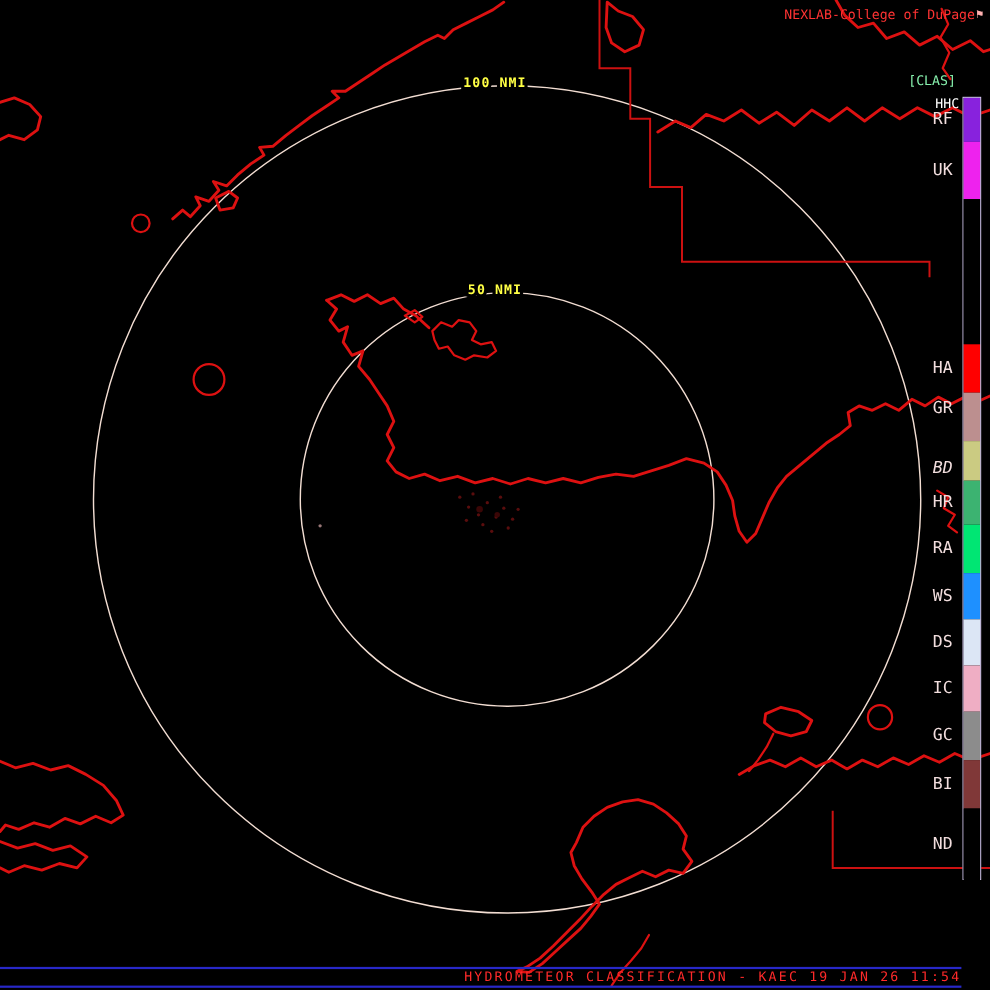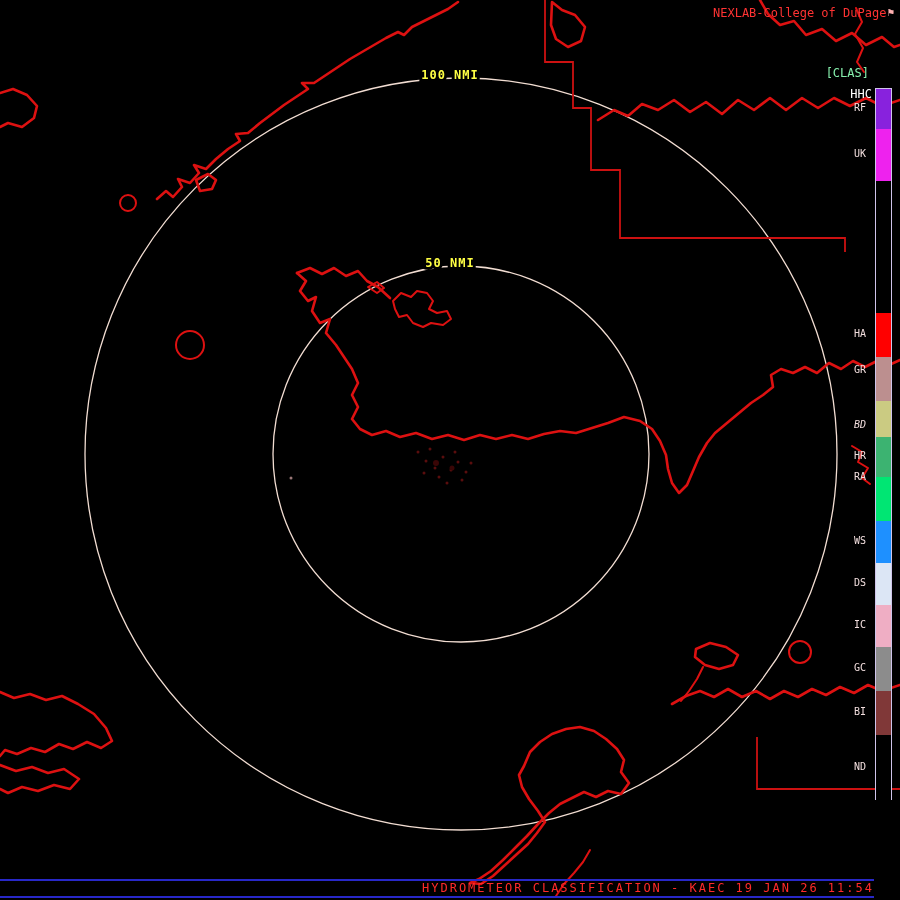--- a/index.html
+++ b/index.html
@@ -19,21 +19,21 @@
   .flag{color:#ffb0b0;font-size:11px;}
   .legend-title{position:absolute;top:50px;right:28px;color:#ffffff;font-size:12px;margin-top:37px;}
   .legend-subtitle{position:absolute;top:66px;right:31px;color:#86efac;font-size:12px;}
   .legend-bar{
     position:absolute;left:875px;top:88px;width:17px;height:712px;
     border:1px solid #cfc4ea;box-sizing:border-box;background:#000;
     display:flex;flex-direction:column;
   }
   .seg{width:100%;flex:0 0 auto;}
   .legend-labels{position:absolute;left:824px;top:88px;width:46px;height:712px;}
-  .leg-label{position:absolute;right:4px;color:#f2dede;font-size:10px;line-height:14px;}
+  .leg-label{position:absolute;right:4px;color:#f2dede;font-size:15px;line-height:14px;}
   .footer-rule{position:absolute;left:0;width:874px;height:2px;background:#2828c8;}
   .rule-top{top:879px;}
   .rule-bottom{top:896px;}
   .caption{
     position:absolute;left:0;top:881px;width:874px;text-align:right;
     color:#ff2a2a;font-size:12px;letter-spacing:2px;white-space:pre;
   }
 </style>
 </head>
 <body>
@@ -129,21 +129,21 @@
       <div class="seg" style="height: 44px; background: rgb(128, 56, 56);"></div>
       <div class="seg" style="height: 66px; background: rgb(0, 0, 0);"></div>
     </div>
   <div class="legend-labels">
       <div class="leg-label" style="top: 13px;">RF</div>
       <div class="leg-label" style="top: 59px;">UK</div>
       <div class="leg-label" style="top: 239px;">HA</div>
       <div class="leg-label" style="top: 275px;">GR</div>
       <div class="leg-label" style="top: 330px; font-style: italic;">BD</div>
       <div class="leg-label" style="top: 361px; padding-left: 40px;">HR</div>
-      <div class="leg-label" style="top: 382px; padding-left: 40px;">RA</div>
+      <div class="leg-label" style="top: 403px; padding-left: 40px;">RA</div>
       <div class="leg-label" style="top: 446px;">WS</div>
       <div class="leg-label" style="top: 488px;">DS</div>
       <div class="leg-label" style="top: 530px;">IC</div>
       <div class="leg-label" style="top: 573px; padding-left: 11px;">GC</div>
       <div class="leg-label" style="top: 617px;">BI</div>
       <div class="leg-label" style="top: 672px;">ND</div>
     </div>
 
   <div class="footer-rule rule-top"></div>
   <div class="caption">HYDROMETEOR CLASSIFICATION - KAEC 19 JAN 26 11:54</div>

